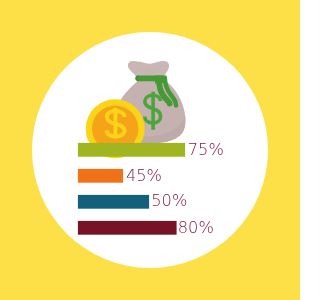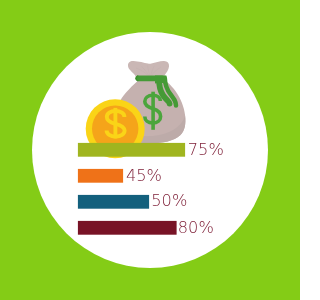--- a/index.html
+++ b/index.html
@@ -8,21 +8,21 @@
     padding: 0;
     width: 300px;
     height: 300px;
     overflow: hidden;
     font-family: "Liberation Sans", sans-serif;
   }
   #stage {
     position: relative;
     width: 300px;
     height: 300px;
-    background: #84cc16;
+    background: #fde047;
   }
   #art { position: absolute; left: 0; top: 0; }
 </style>
 </head>
 <body>
 
 <div id="stage">
   <svg id="art" width="300" height="300" viewBox="0 0 300 300">
     <circle cx="150" cy="150" r="118" fill="#ffffff"></circle>
 

